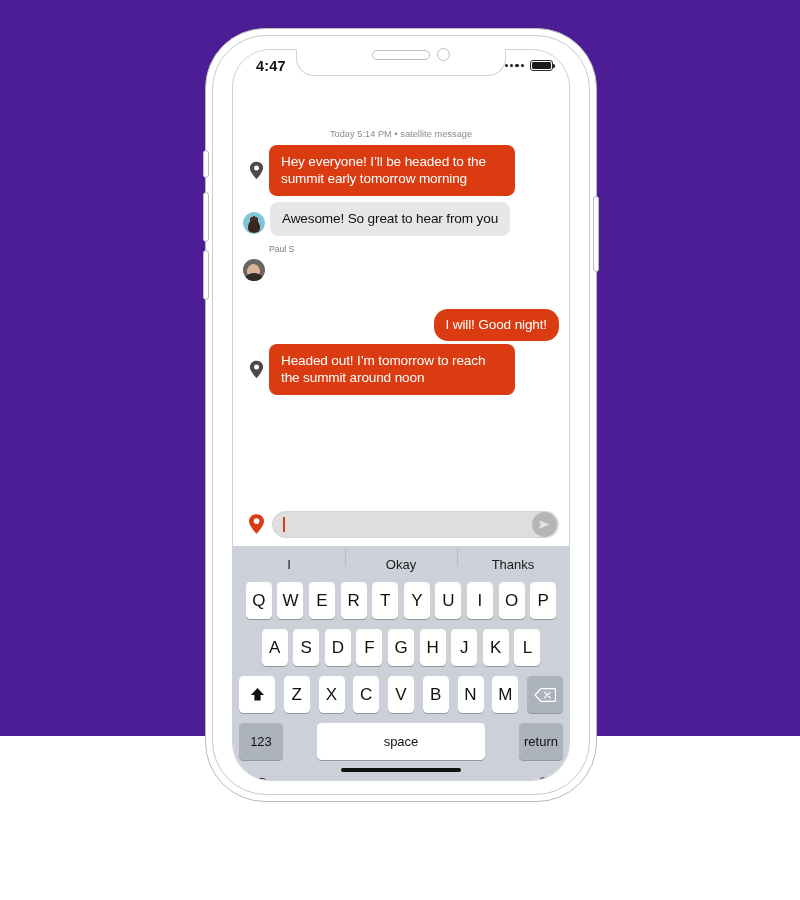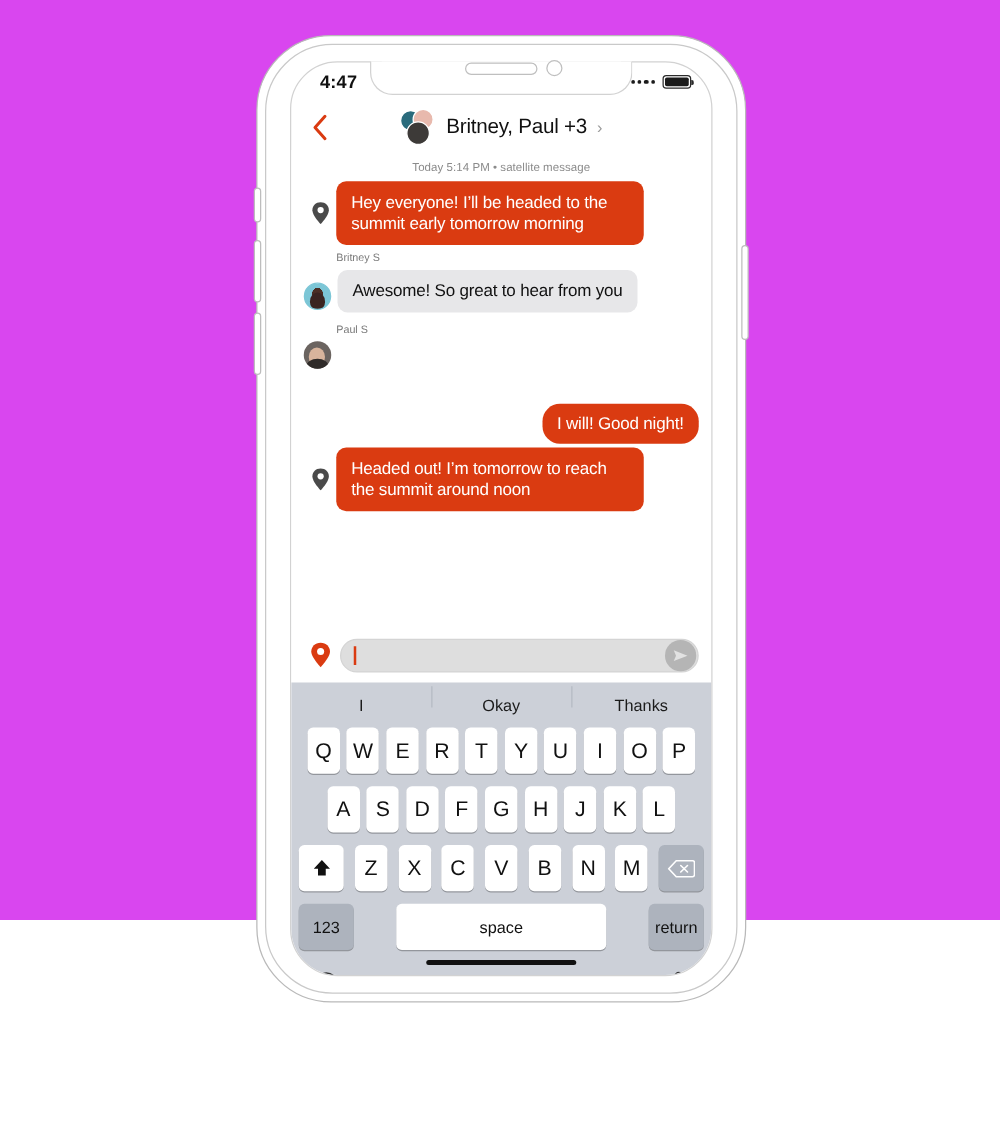--- a/index.html
+++ b/index.html
@@ -1,18 +1,18 @@
 <!DOCTYPE html>
 <html><head>
 <meta charset="utf-8">
 <style>
   html,body{margin:0;padding:0;background:#ffffff;}
   body{width:800px;height:900px;overflow:hidden;font-family:"Liberation Sans",sans-serif;-webkit-font-smoothing:antialiased;}
 
-  .stage{position:relative;width:800px;height:736px;background:#d946ef;}
+  .stage{position:relative;width:800px;height:736px;background:#4c1d95;}
 
   
   .phone-outer{
     position:absolute;left:205px;top:28px;width:390px;height:772px;
     border:1.6px solid #b9b9b9;border-radius:60px;background:#fff;
   }
   .phone-inner-ring{
     position:absolute;left:212px;top:35px;width:376px;height:758px;
     border:1.4px solid #c9c9c9;border-radius:54px;background:#fff;
   }
@@ -138,50 +138,35 @@
             <i></i>
             <i></i>
             <i></i>
           </div>
         <div class="sb-batt">
             <span></span>
           </div>
       </div>
     </div>
 
-    <div class="navbar">
-      <svg class="nav-back" viewBox="0 0 22 24">
-        <path d="M15 3 L7 12 L15 21" fill="none" stroke="#da3b11" stroke-width="2.4" stroke-linecap="round" stroke-linejoin="round"></path>
-      </svg>
-      <div class="nav-center">
-        <div class="avacluster">
-          <div class="a ac1"></div>
-          <div class="a ac2"></div>
-          <div class="a ac3"></div>
-        </div>
-        <div class="nav-title">Britney, Paul +3</div>
-        <div class="nav-chev">›</div>
-      </div>
-    </div>
 
     <div class="convo">
 
       <div class="tstamp">Today 5:14 PM • satellite message</div>
 
       <div class="row sat">
         <div class="pin-left">
           <svg width="15" height="19" viewBox="0 0 15 19">
             <path d="M7.5 0.8 C3.6 0.8 0.9 3.6 0.9 7.1 C0.9 11.3 7.5 18.2 7.5 18.2 C7.5 18.2 14.1 11.3 14.1 7.1 C14.1 3.6 11.4 0.8 7.5 0.8 Z" fill="#4a4a4a"></path>
             <circle cx="7.5" cy="7" r="2.5" fill="#fff"></circle>
           </svg>
         </div>
         <div class="bub orange">Hey everyone! I’ll be headed to the summit early tomorrow morning</div>
       </div>
 
-      <div class="senderlabel">Britney S</div>
       <div class="in-wrap">
         <div class="ava britney"></div>
         <div class="bub gray">Awesome! So great to hear from you</div>
       </div>
 
       <div class="senderlabel">Paul S</div>
       <div class="in-wrap">
         <div class="ava paul"></div>
       </div>
 

